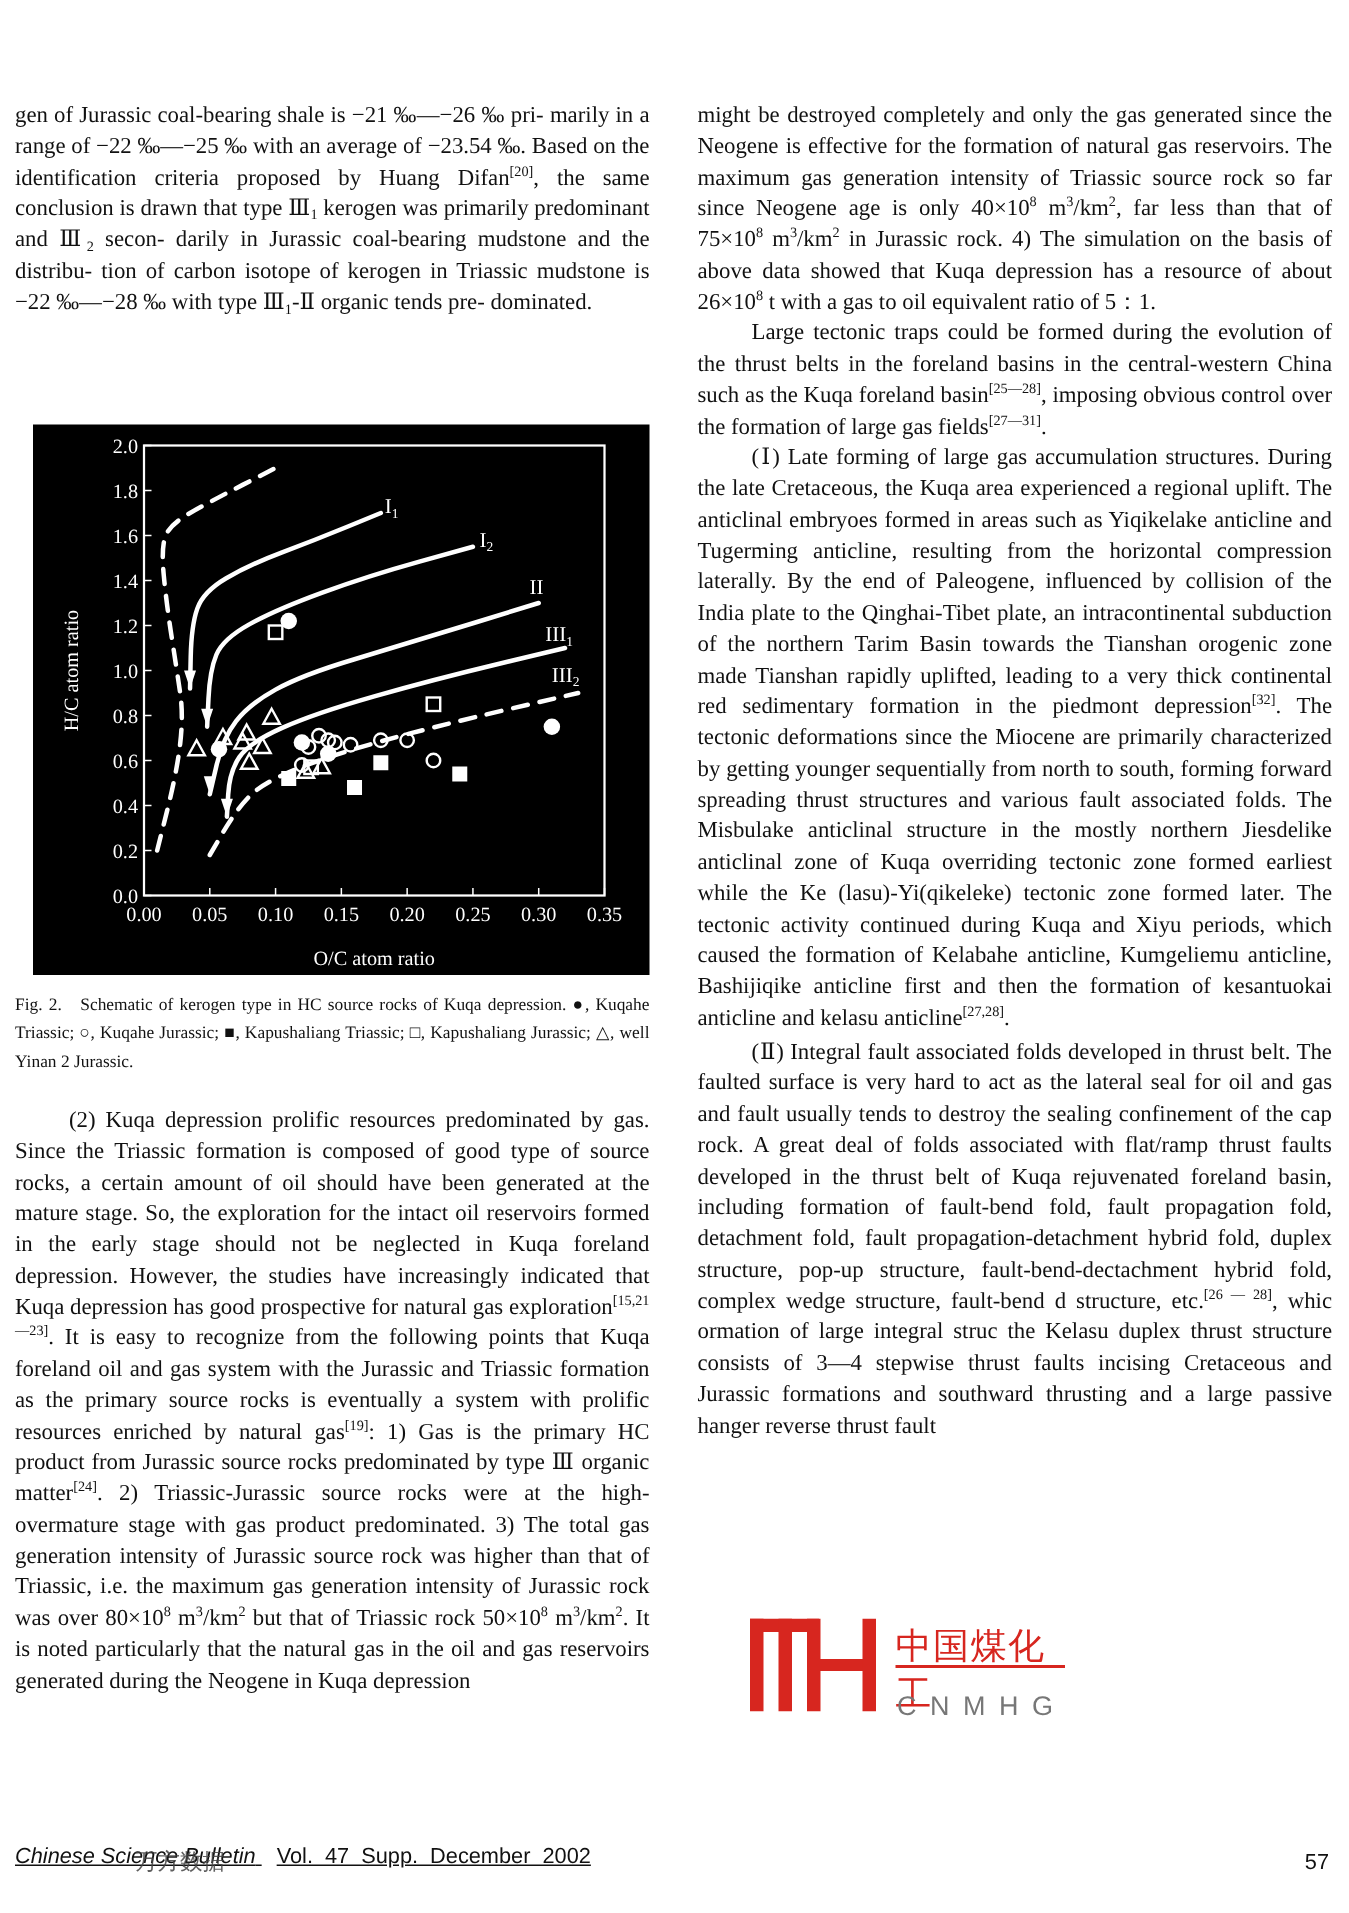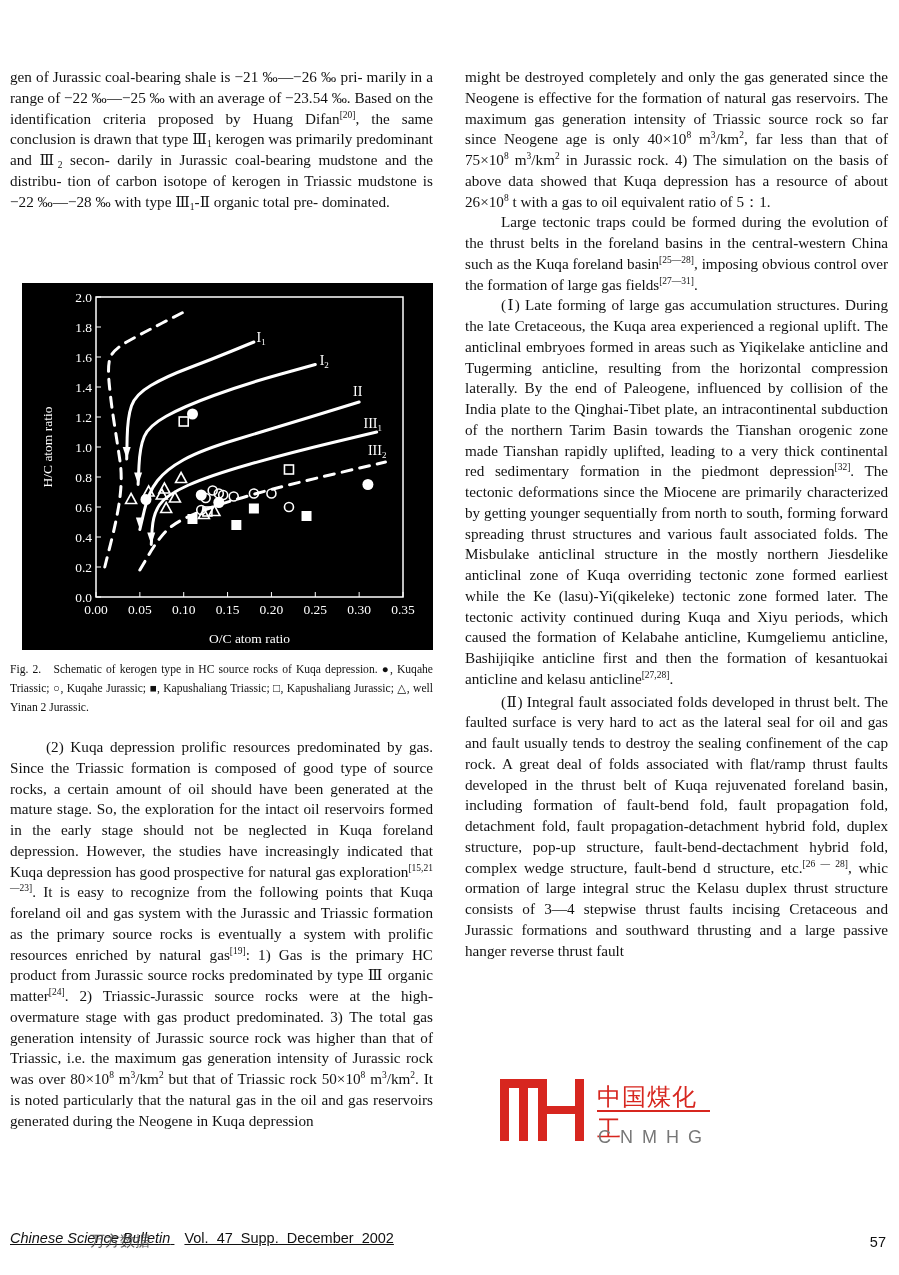--- a/index.html
+++ b/index.html
@@ -50,21 +50,21 @@
 
 <div class="col col-left">
   <p>
     <span>gen of Jurassic coal-bearing shale is −21 ‰—−26 ‰ pri-</span>
     <span>marily in a range of −22 ‰—−25 ‰ with an average of</span>
     <span>−23.54 ‰. Based on the identification criteria proposed by</span>
     <span>Huang Difan</span><sup>[20]</sup><span>, the same conclusion is drawn that type</span>
     <span>Ⅲ</span><sub>1</sub><span> kerogen was primarily predominant and Ⅲ</span><sub>2</sub><span> secon-</span>
     <span>darily in Jurassic coal-bearing mudstone and the distribu-</span>
     <span>tion of carbon isotope of kerogen in Triassic mudstone is</span>
-    <span>−22 ‰—−28 ‰ with type Ⅲ</span><sub>1</sub><span>-Ⅱ organic total pre-</span>
+    <span>−22 ‰—−28 ‰ with type Ⅲ</span><sub>1</sub><span>-Ⅱ organic tends pre-</span>
     <span>dominated.</span>
   </p>
 </div>
 
 <div class="figure">
   <svg id="chart" width="411" height="367" viewBox="0 0 411 367">
       <rect x="74" y="14" width="307" height="300" fill="none" stroke="#ffffff" stroke-width="1.5"></rect>
       <line x1="74" y1="314" x2="74" y2="309" stroke="#ffffff" stroke-width="1"></line>
       <text x="74" y="331" fill="#ffffff" font-size="13.5" text-anchor="middle" font-family="Liberation Serif, serif">0.00</text>
       <line x1="117.85714285714286" y1="314" x2="117.85714285714286" y2="309" stroke="#ffffff" stroke-width="1"></line>

